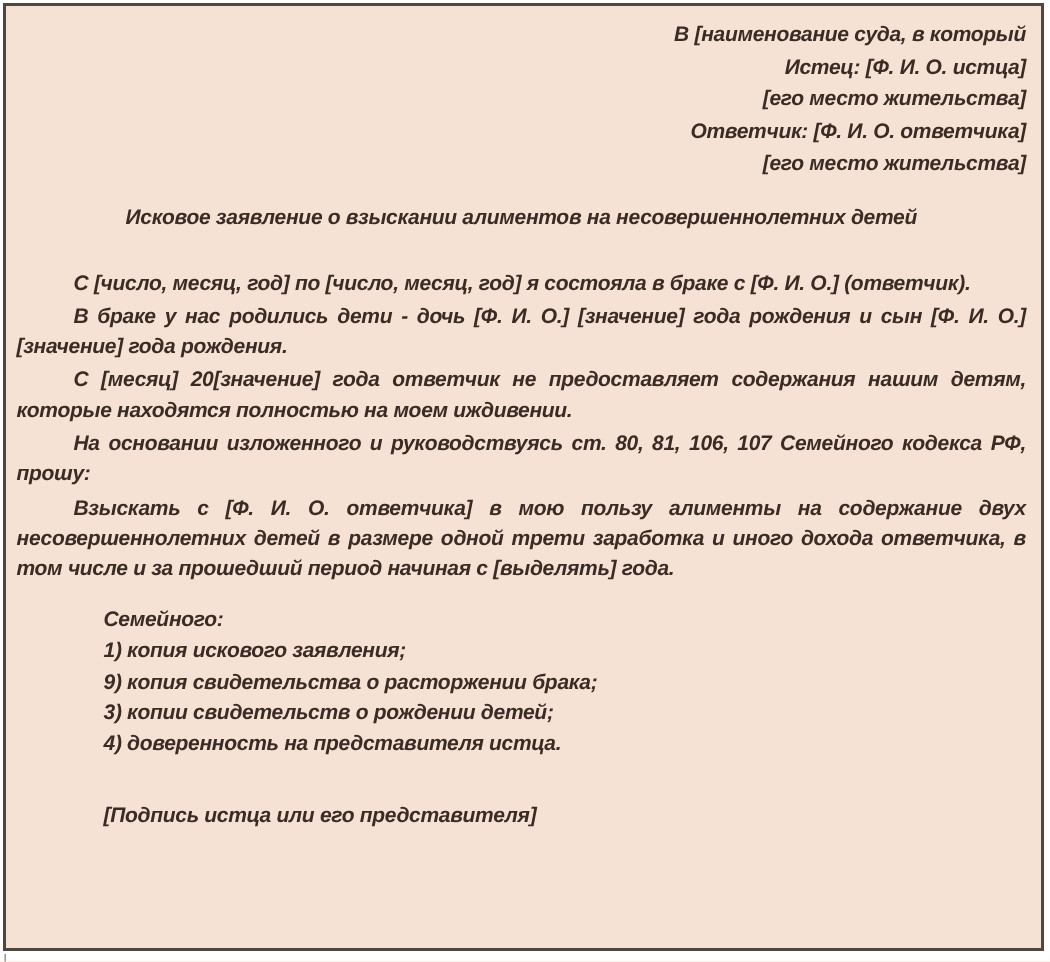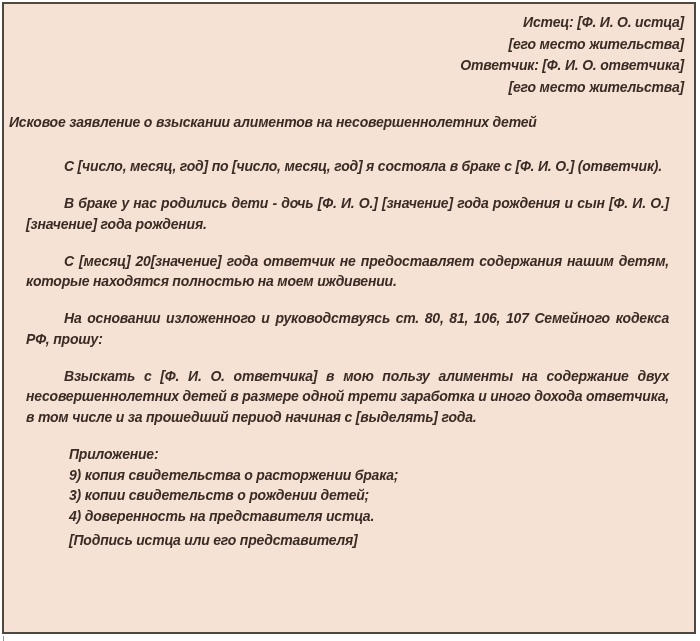--- a/index.html
+++ b/index.html
@@ -30,73 +30,75 @@
     letter-spacing: -0.2px;
     padding: 8px 8px 0 5px;
     overflow: hidden;
   }
   .header-block {
     text-align: right;
     line-height: 21.5px;
     padding-right: 2px;
   }
   .doc-title {
-    text-align: left;
+    text-align: center;
     margin-top: 14px;
     line-height: 20px;
     font-style: italic;
   }
   .body-block { margin-top: 24px; }
   .body-block p {
-    margin: 17px;
+    margin: 2px;
     text-align: justify;
     text-indent: 38px;
     line-height: 20.3px;
   }
   .appendix-block {
     margin-top: 14px;
     margin-left: 60px;
     line-height: 20.6px;
   }
   .signature-block {
-    margin-top: 4px;
+    margin-top: 28px;
     margin-left: 60px;
     line-height: 21px;
   }
   .next-edge {
     position: absolute;
     left: 3px; top: 636px;
     width: 1px; height: 5px;
     background: var(--next-edge);
   }
 </style>
 </head>
 <body>
 
 <div class="doc">
 
   <div class="header-block">
+    <div>В [наименование суда, в который</div>
     <div>Истец: [Ф. И. О. истца]</div>
     <div>[его место жительства]</div>
     <div>Ответчик: [Ф. И. О. ответчика]</div>
     <div>[его место жительства]</div>
   </div>
 
   <div class="doc-title">Исковое заявление о взыскании алиментов на несовершеннолетних детей</div>
 
   <div class="body-block">
     <p>С [число, месяц, год] по [число, месяц, год] я состояла в браке с [Ф. И. О.] (ответчик).</p>
     <p>В браке у нас родились дети - дочь [Ф. И. О.] [значение] года рождения и сын [Ф. И. О.] [значение] года рождения.</p>
     <p>С [месяц] 20[значение] года ответчик не предоставляет содержания нашим детям, которые находятся полностью на моем иждивении.</p>
     <p>На основании изложенного и руководствуясь ст. 80, 81, 106, 107 Семейного кодекса РФ, прошу:</p>
     <p>Взыскать с [Ф. И. О. ответчика] в мою пользу алименты на содержание двух несовершеннолетних детей в размере одной трети заработка и иного дохода ответчика, в том числе и за прошедший период начиная с [выделять] года.</p>
   </div>
 
   <div class="appendix-block">
-    <div>Приложение:</div>
+    <div>Семейного:</div>
+    <div>1) копия искового заявления;</div>
     <div>9) копия свидетельства о расторжении брака;</div>
     <div>3) копии свидетельств о рождении детей;</div>
     <div>4) доверенность на представителя истца.</div>
   </div>
 
   <div class="signature-block">
     <div>[Подпись истца или его представителя]</div>
   </div>
 
 </div>

